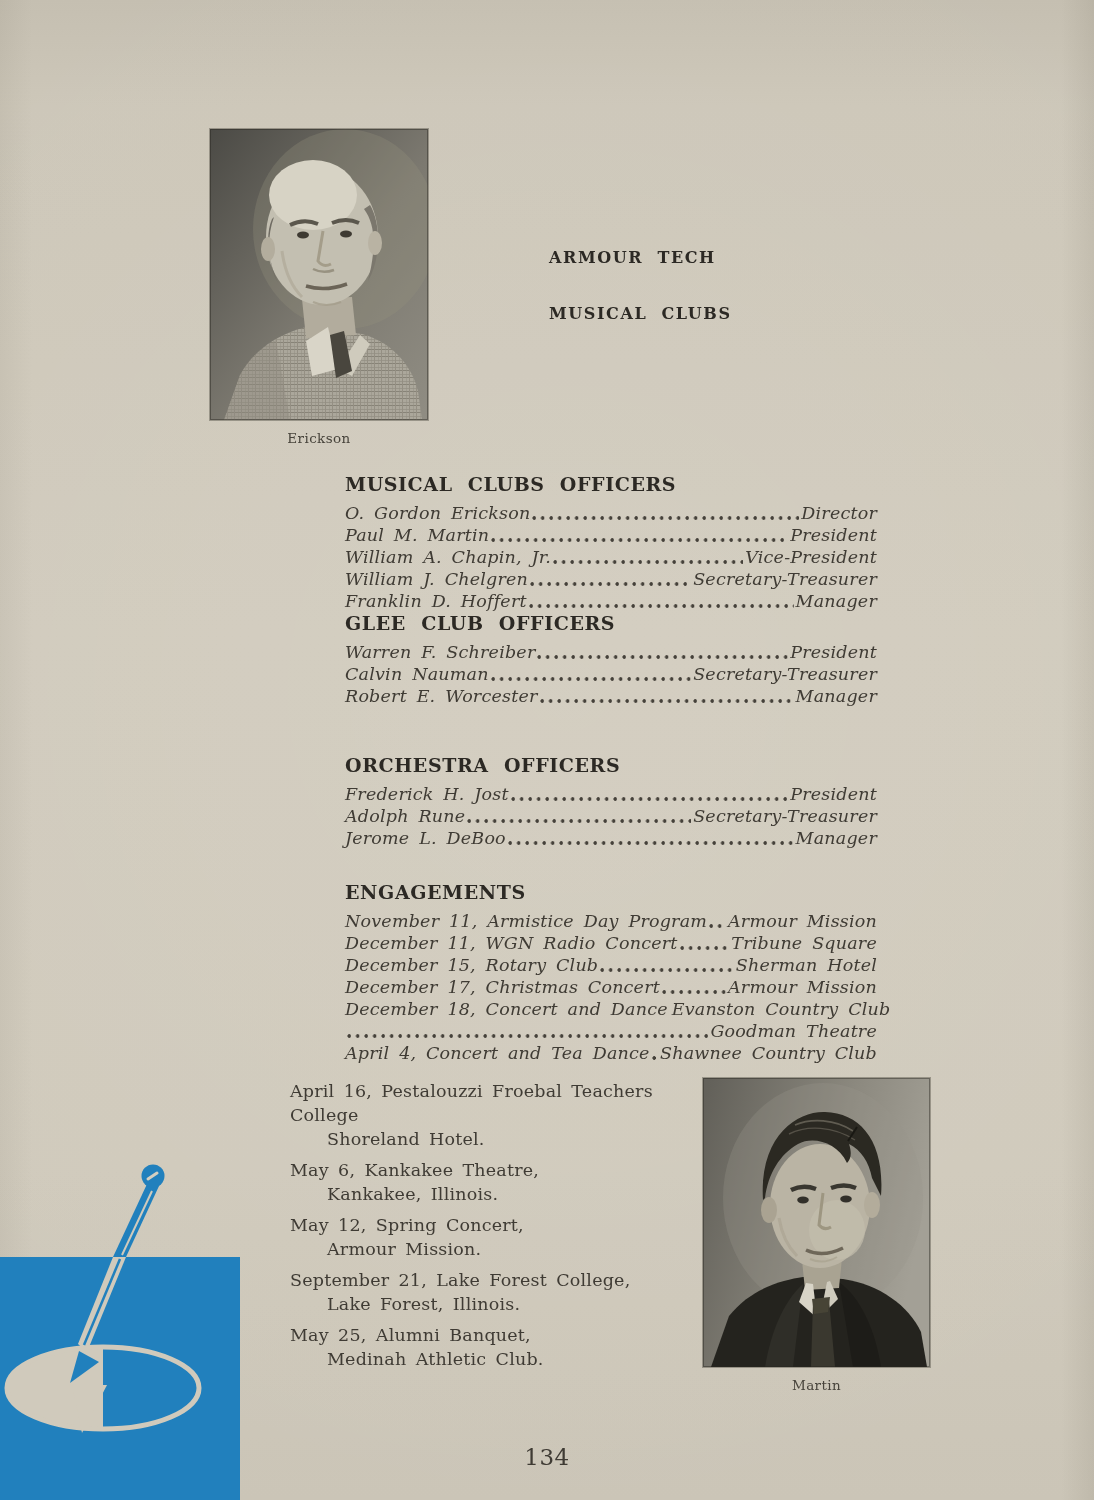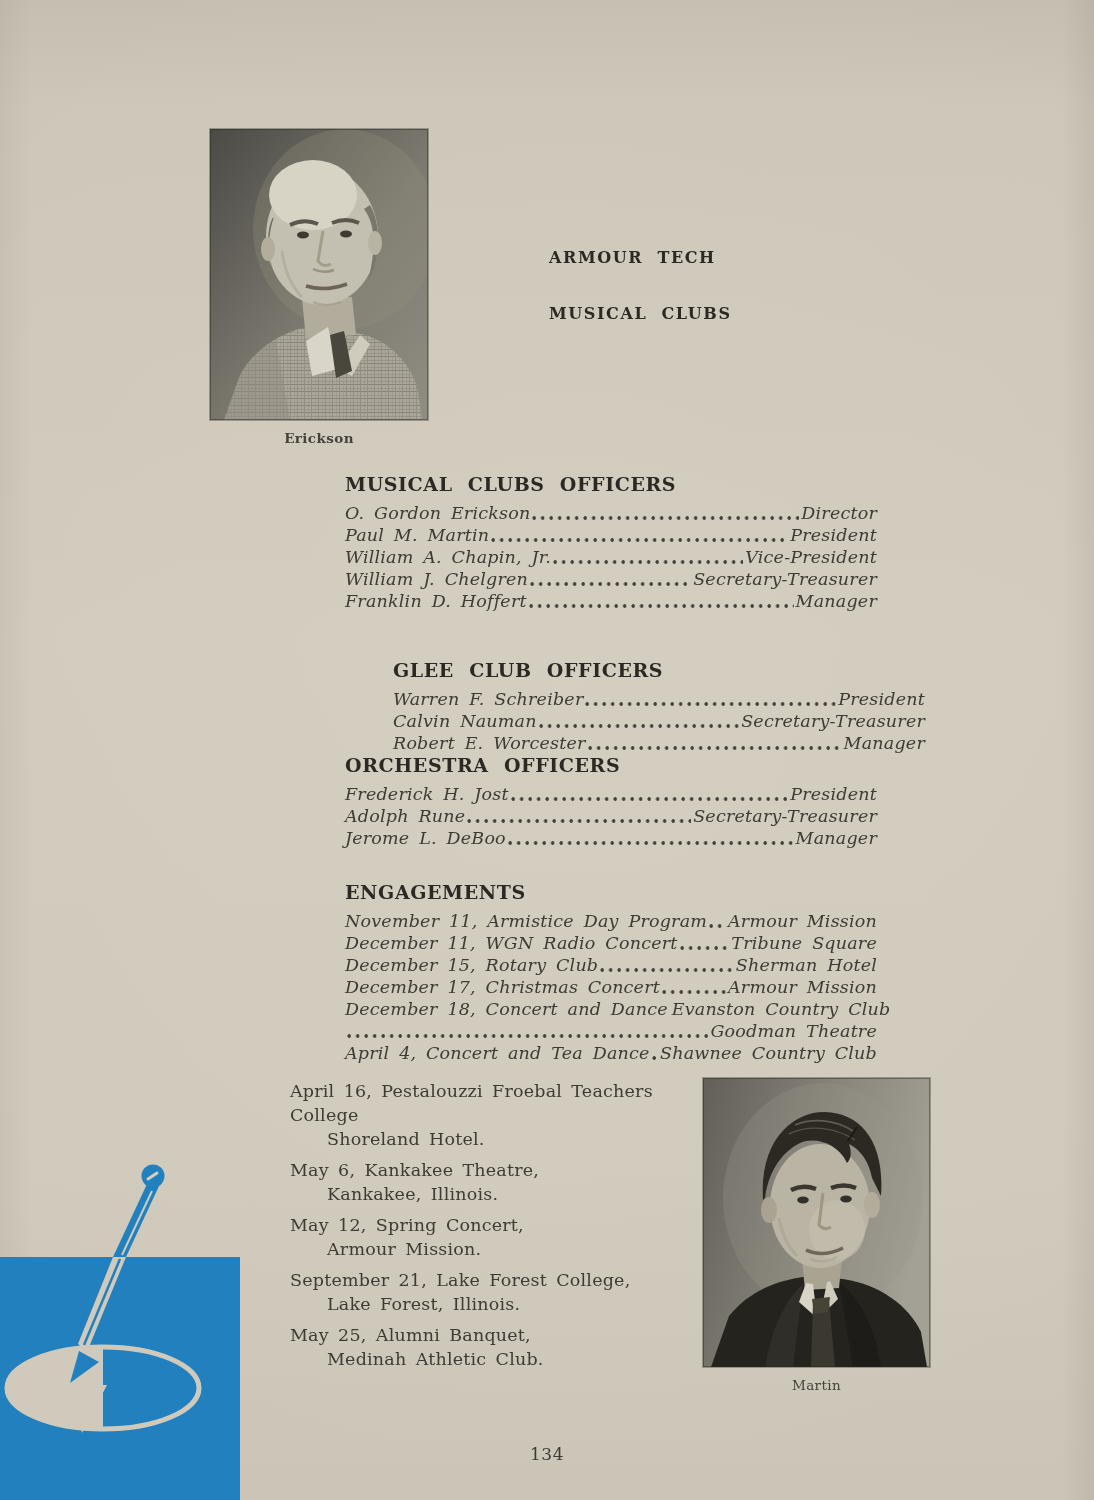--- a/index.html
+++ b/index.html
@@ -13,44 +13,44 @@
     background:
       radial-gradient(130% 95% at 52% 46%, rgba(255,255,255,0.07), rgba(0,0,0,0) 62%),
       linear-gradient(90deg, rgba(88,82,66,0.07), rgba(0,0,0,0) 3%, rgba(0,0,0,0) 97%, rgba(88,82,66,0.10)),
       linear-gradient(180deg,#c5bfb1 0%,#cdc7b9 7%,#d1cbbd 42%,#d0cabc 78%,#cbc5b7 100%);
   }
   .photo{position:absolute;margin:0;padding:0;line-height:0;}
   .photo svg{display:block;}
   .photo-erickson{left:210px;top:129px;width:218px;height:291px;box-shadow:0 0 0 1px rgba(50,46,38,0.35);}
   .photo-martin{left:703px;top:1078px;width:227px;height:289px;box-shadow:0 0 0 1px rgba(50,46,38,0.35);}
   .caption{position:absolute;font-size:13.5px;letter-spacing:0.4px;color:#47433b;text-align:center;}
-  .caption-erickson{left:210px;top:430px;width:218px;font-weight:bold;}
+  .caption-erickson{left:210px;top:430px;width:218px;}
   .caption-martin{left:703px;top:1377px;width:227px;}
   .title-block{position:absolute;left:549px;top:246px;font-weight:bold;color:#2c2924;}
   .title-line{font-size:16px;letter-spacing:1.6px;word-spacing:7px;line-height:24px;white-space:nowrap;}
   .title-line2{margin-top:32px;}
   .list-section{position:absolute;left:345px;width:532px;}
-  .sec-0{top:472px;} .sec-1{top:658px;margin-left:48px;} .sec-2{top:753px;} .sec-3{top:880px;}
+  .sec-0{top:472px;} .sec-1{top:611px;} .sec-2{top:753px;} .sec-3{top:880px;}
   .sec-heading{
     margin:0;text-align:left;font-size:19px;font-weight:bold;color:#2c2924;
     letter-spacing:0.6px;word-spacing:8px;line-height:24px;
   }
   .rows{margin-top:6px;}
   .dot-row{display:flex;align-items:baseline;font-size:17.5px;line-height:22px;word-spacing:4px;letter-spacing:0.2px;}
   .row-left,.row-right{white-space:nowrap;font-style:italic;}
   .dots{
     flex:1;align-self:flex-end;height:4px;margin:0 2px 4px 2px;
     background-image:radial-gradient(circle at 2.2px 2px,#45413a 1.5px,rgba(0,0,0,0) 2.1px);
     background-size:8.5px 4px;background-repeat:repeat-x;
   }
   .schedule{position:absolute;left:290px;top:1079px;width:420px;}
   .sched-item{margin-bottom:7px;font-size:17.5px;line-height:24px;word-spacing:3.5px;letter-spacing:0.2px;}
   .sched-line2{padding-left:37px;}
   .emblem{position:absolute;left:0;top:1155px;}
-  .page-number{position:absolute;left:0;top:1444px;width:1094px;text-align:center;font-size:17px;letter-spacing:0.5px;color:#3f3b34;}
+  .page-number{position:absolute;left:0;top:1444px;width:1094px;text-align:center;font-size:23px;letter-spacing:0.5px;color:#3f3b34;}
 </style>
 </head>
 <body>
 
 <div class="page">
 
   <figure class="photo photo-erickson">
     <svg width="218" height="291" viewBox="0 0 218 291">
       <defs>
         <linearGradient id="ebg" x1="0" y1="0" x2="1" y2="1">

